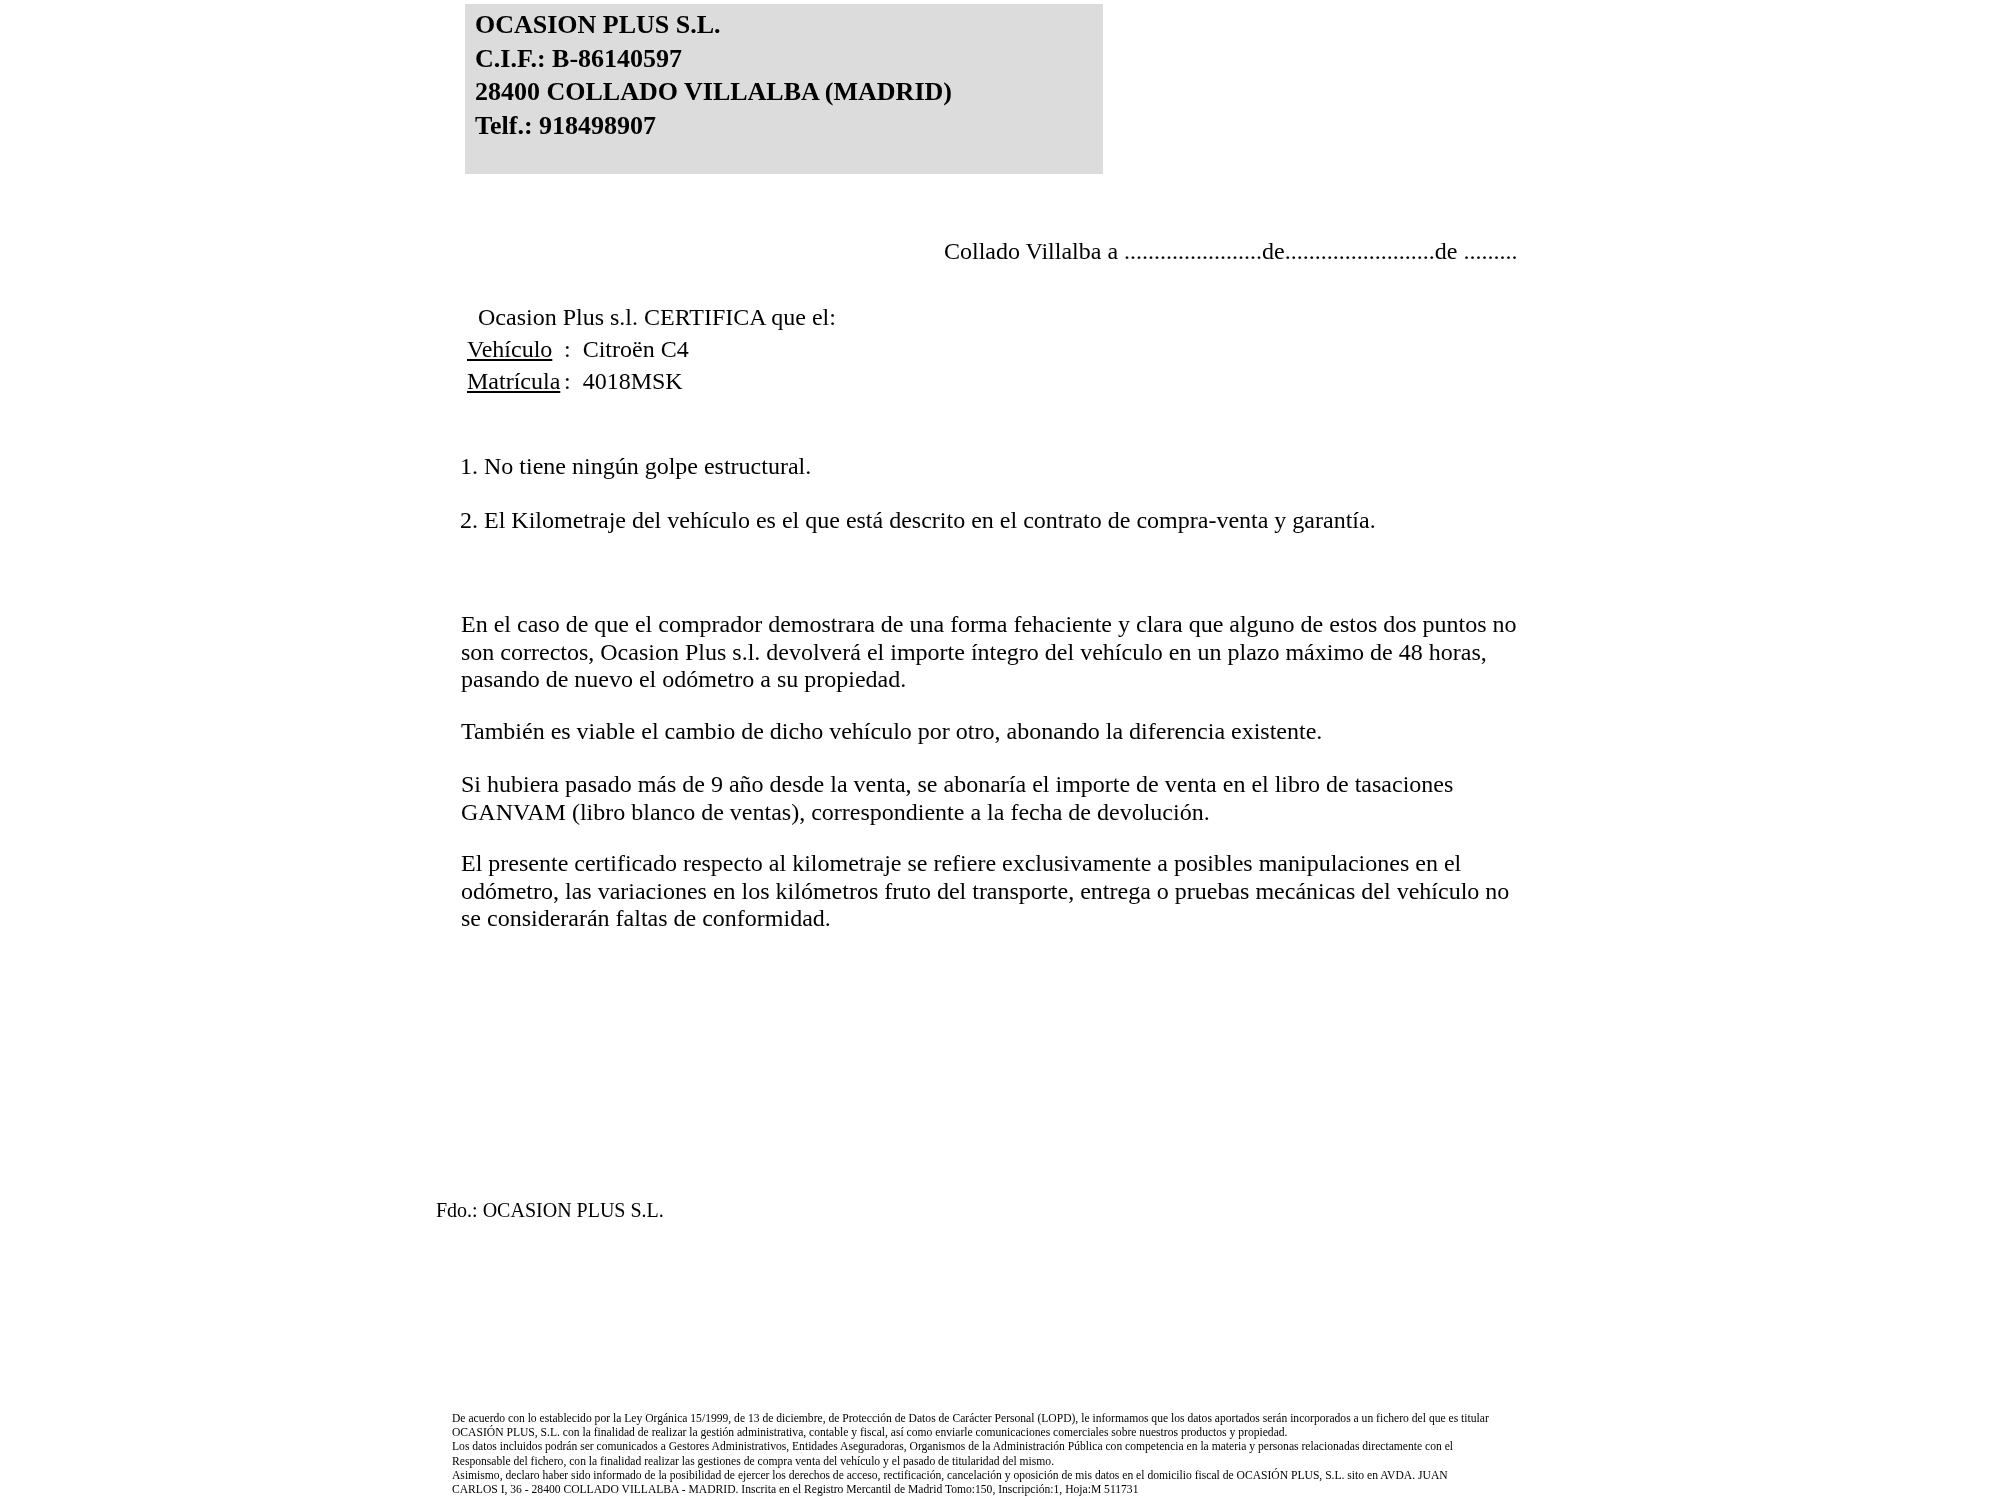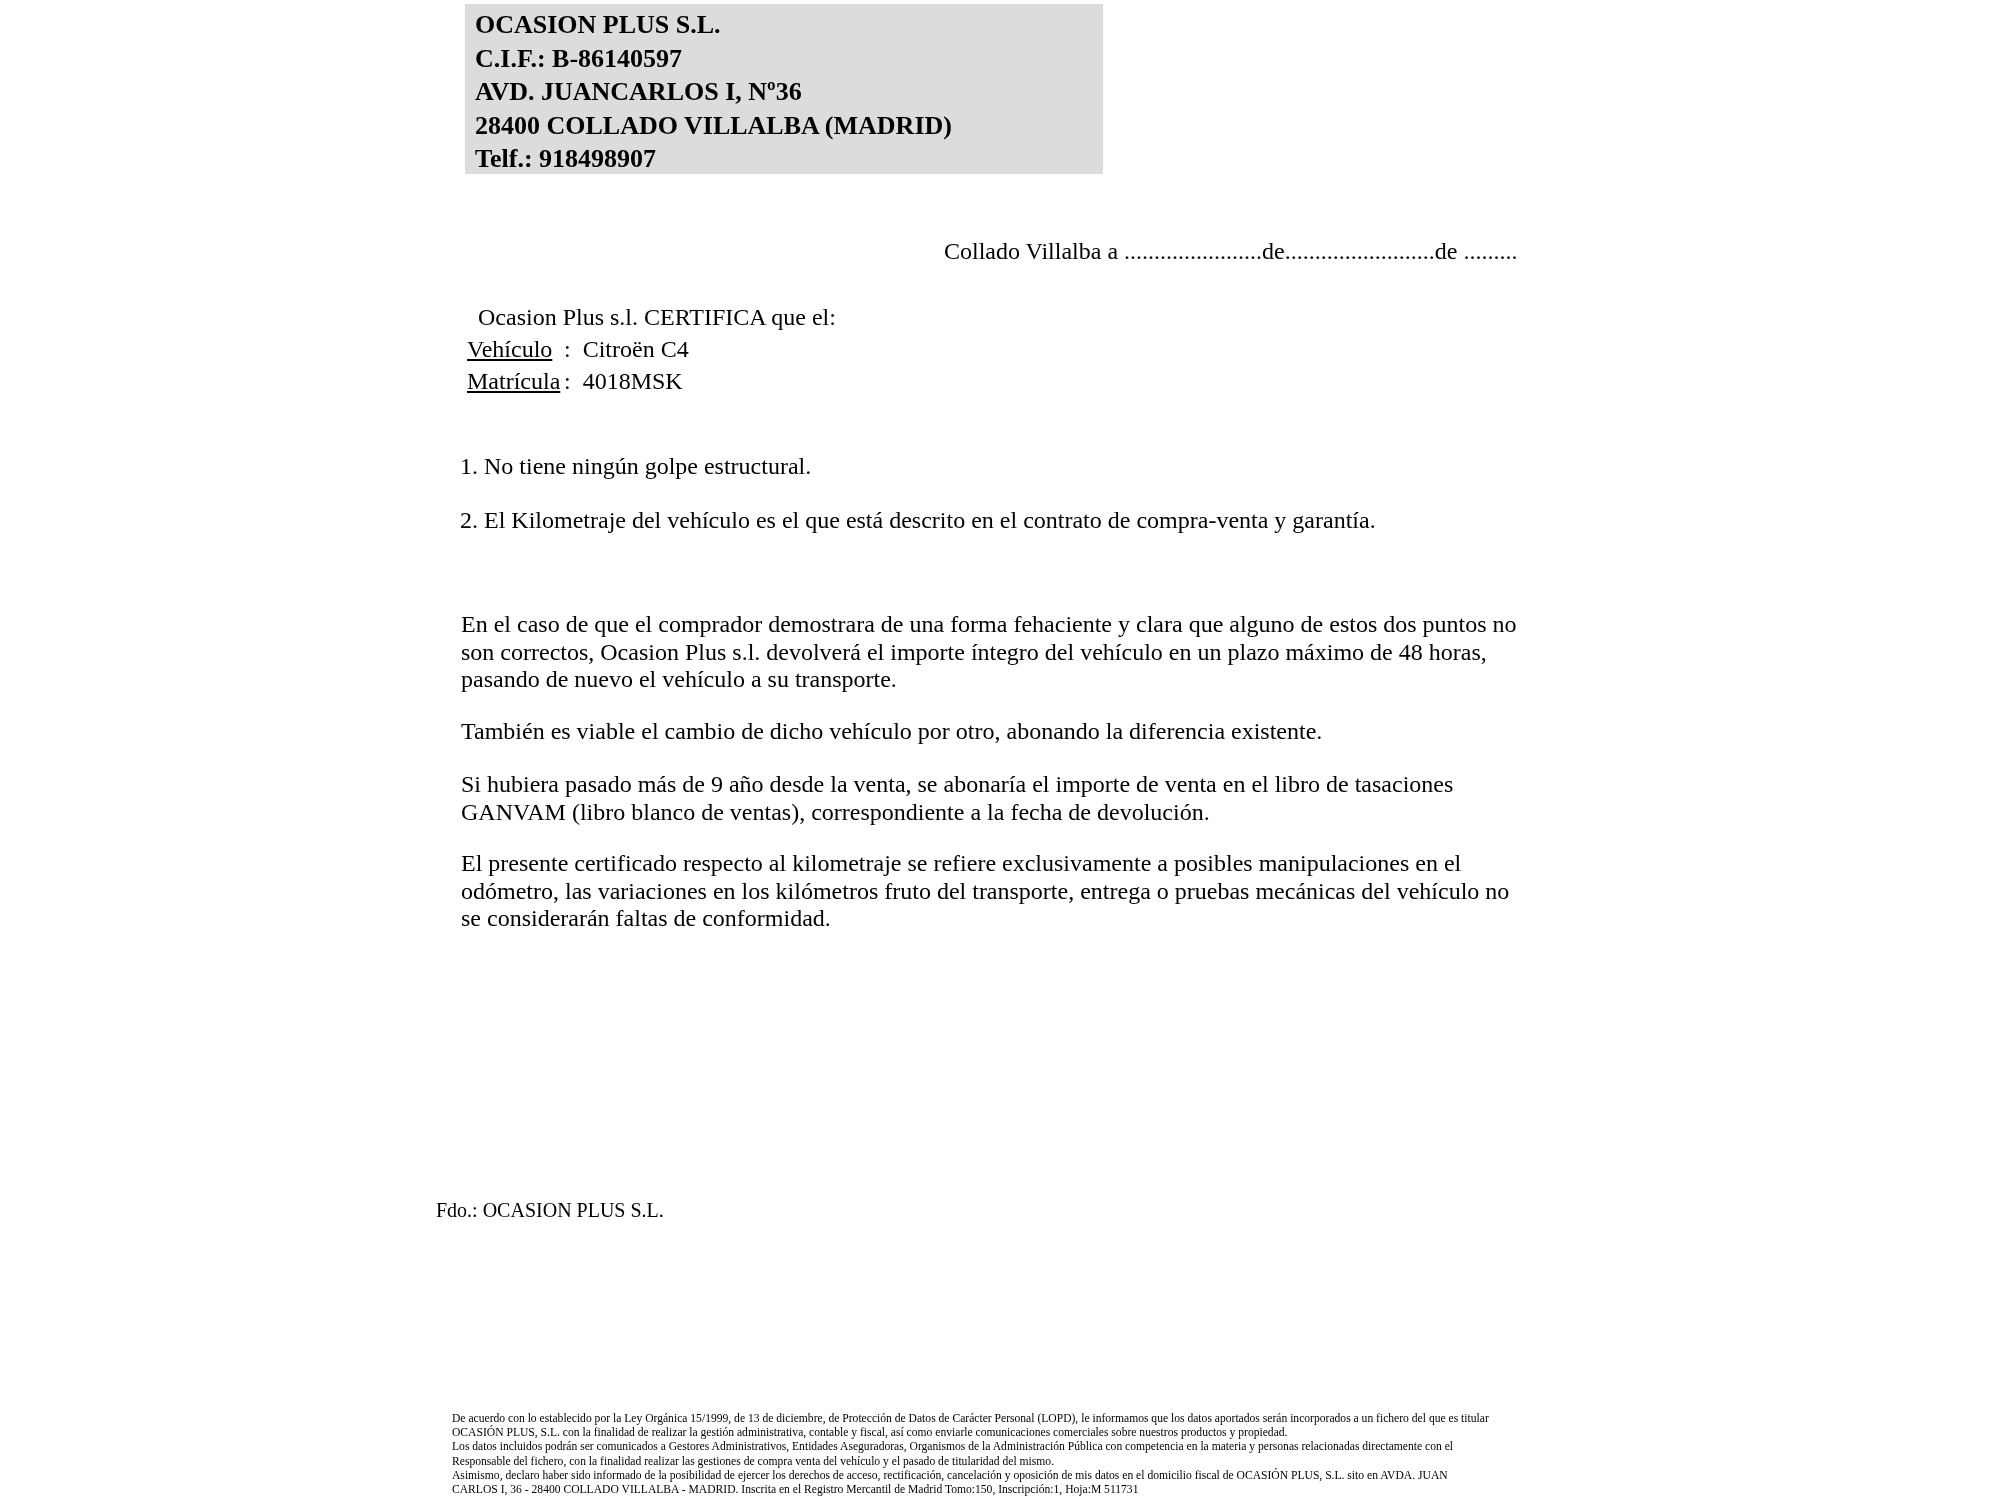--- a/index.html
+++ b/index.html
@@ -82,21 +82,20 @@
   .footer .fline { white-space: nowrap; }
 </style>
 </head>
 <body>
 
 <div class="page">
 
   <div class="header-box">
     <div class="hline">OCASION PLUS S.L.</div>
     <div class="hline">C.I.F.: B-86140597</div>
-    <div class="hline">AVD. JUANCARLOS I, Nº36</div>
     <div class="hline">28400 COLLADO VILLALBA (MADRID)</div>
     <div class="hline">Telf.: 918498907</div>
   </div>
 
   <div class="date-line">Collado Villalba a .......................de.........................de .........</div>
 
   <div class="cert-block">
     <div class="cert-intro">Ocasion Plus s.l. CERTIFICA que el:</div>
     <div class="cert-field">
       <span class="cert-label">Vehículo</span><span class="cert-sep">:</span><span>Citroën C4</span>
@@ -105,21 +104,21 @@
       <span class="cert-label">Matrícula</span><span class="cert-sep">:</span><span>4018MSK</span>
     </div>
   </div>
 
   <div class="clause clause-1">1. No tiene ningún golpe estructural.</div>
   <div class="clause clause-2">2. El Kilometraje del vehículo es el que está descrito en el contrato de compra-venta y garantía.</div>
 
   <div class="para para-1">
     <div class="pline">En el caso de que el comprador demostrara de una forma fehaciente y clara que alguno de estos dos puntos no</div>
     <div class="pline">son correctos, Ocasion Plus s.l. devolverá el importe íntegro del vehículo en un plazo máximo de 48 horas,</div>
-    <div class="pline">pasando de nuevo el vehículo a su transporte.</div>
+    <div class="pline">pasando de nuevo el odómetro a su propiedad.</div>
   </div>
 
   <div class="para para-2">
     <div class="pline">También es viable el cambio de dicho vehículo por otro, abonando la diferencia existente.</div>
   </div>
 
   <div class="para para-3">
     <div class="pline">Si hubiera pasado más de 9 año desde la venta, se abonaría el importe de venta en el libro de tasaciones</div>
     <div class="pline">GANVAM (libro blanco de ventas), correspondiente a la fecha de devolución.</div>
   </div>

